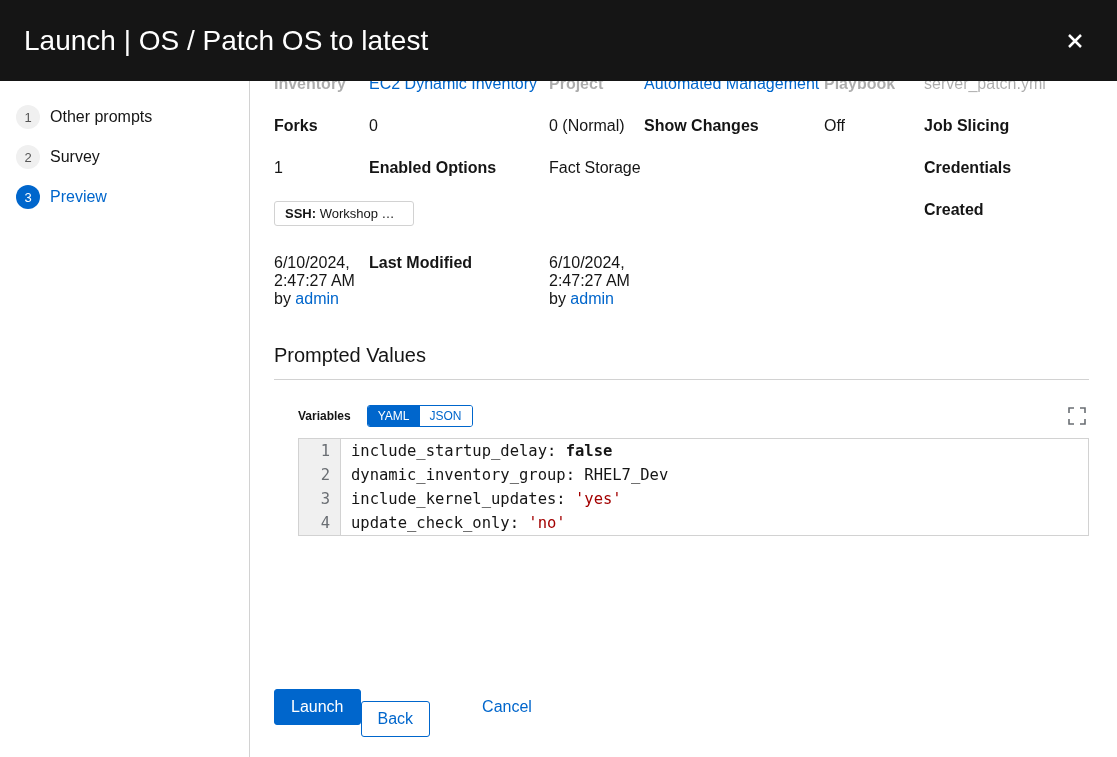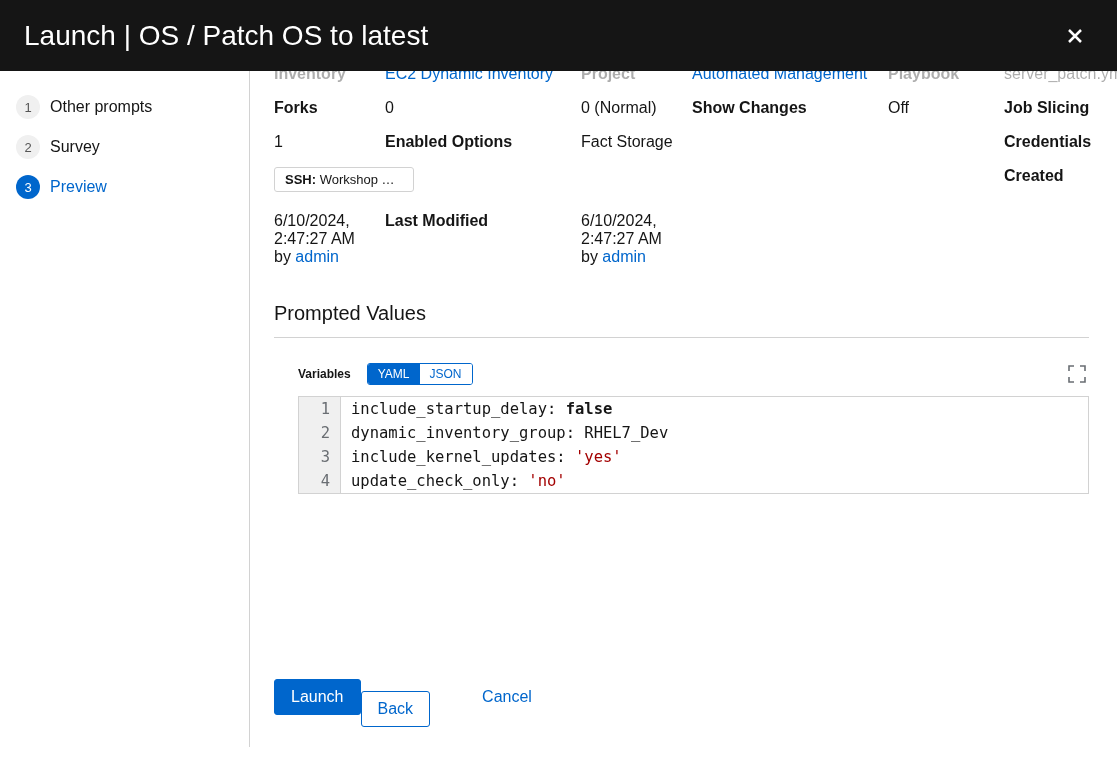--- a/index.html
+++ b/index.html
@@ -9,21 +9,21 @@
     color: #151515;
     background: #fff;
     width: 1117px;
     height: 757px;
     overflow: hidden;
     position: relative;
   }
   .header {
     background: #151515;
     color: #fff;
-    height: 71px;
+    height: 81px;
     display: flex;
     align-items: center;
     justify-content: space-between;
     padding: 0 30px 0 24px;
   }
   .header h1 { font-size: 28px; font-weight: 400; }
   .close-x {
     color: #fff; font-size: 22px; cursor: pointer;
     width: 24px; height: 24px; display:flex; align-items:center; justify-content:center;
   }
@@ -62,21 +62,20 @@
     flex: 1;
     overflow-y: auto;
     padding: 0 28px 20px 24px;
     position: relative;
   }
   .details {
     display: grid;
     grid-template-columns: 95px 180px 95px 180px 100px 120px;
     column-gap: 0;
     row-gap: 24px;
-    gap: 16px;
   }
   .details .label { font-weight: 700; font-size: 16px; }
   .details .value { font-size: 16px; }
   .link { color: #0066cc; cursor: pointer; }
   .cred-chip {
     border: 1px solid #d2d2d2;
     border-radius: 3px;
     padding: 4px 10px;
     font-size: 13px;
     display: inline-block;

